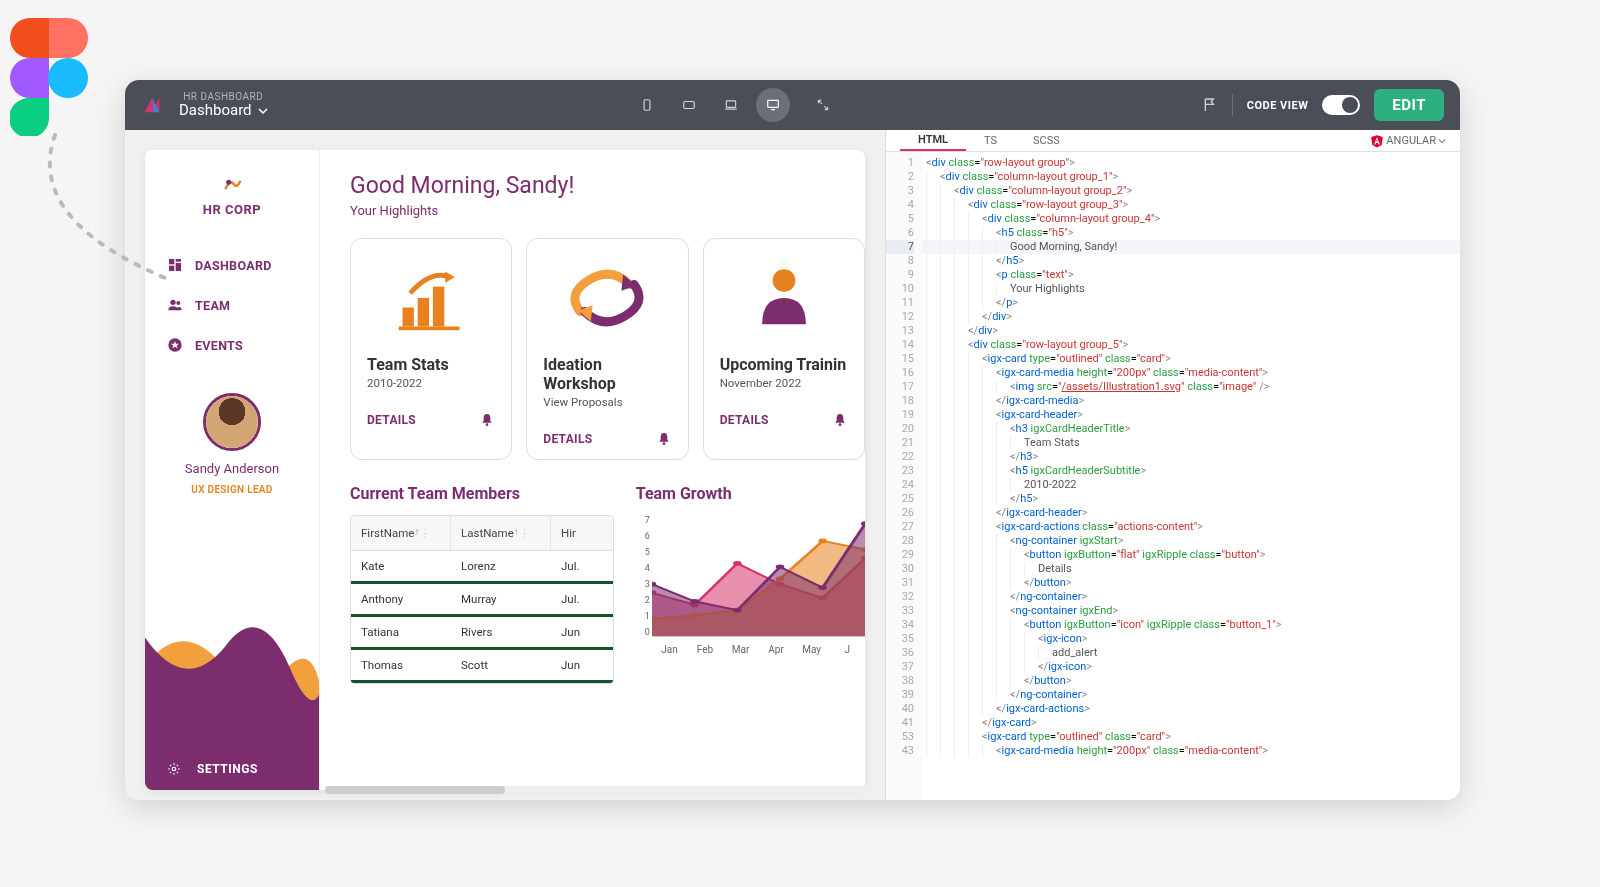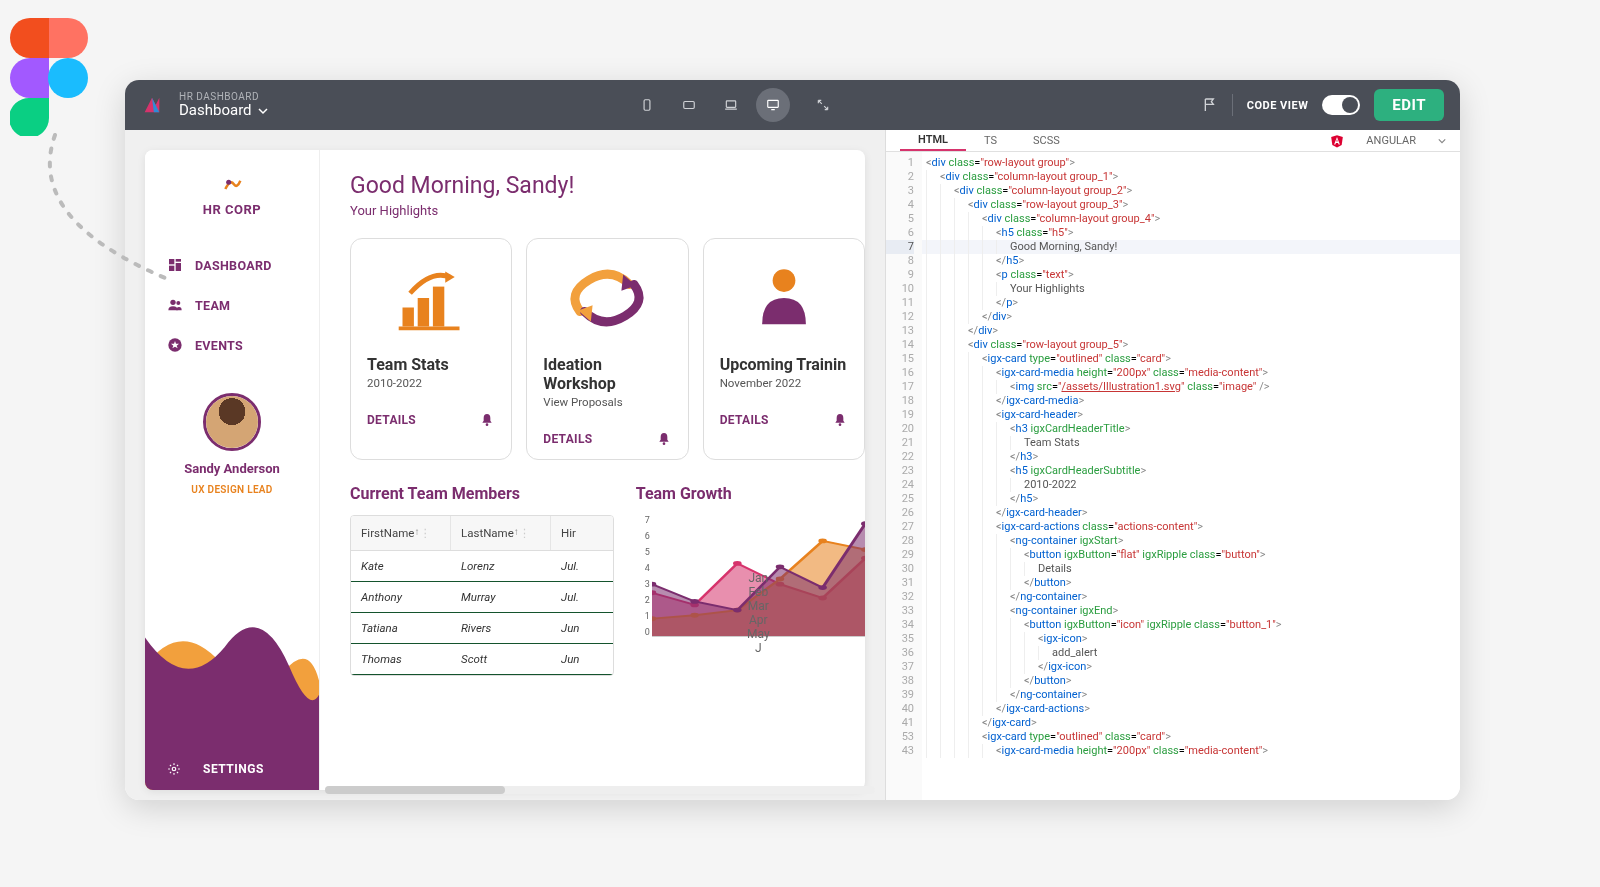--- a/index.html
+++ b/index.html
@@ -11,21 +11,21 @@
 
 .dotted-path { position: absolute; top: 130px; left: 30px; width: 170px; height: 170px; z-index: 50; }
 
 
 .app-window { position: absolute; top: 80px; left: 125px; width: 1335px; height: 720px; background: #fff; border-radius: 14px; overflow: hidden; box-shadow: 0 8px 32px rgba(0,0,0,0.15); display: flex; flex-direction: column; }
 
 
 .header-bar { background: #4a4e57; height: 50px; display: flex; align-items: center; padding: 0 16px; color: #fff; }
 .header-logo { width: 22px; height: 22px; margin-right: 16px; }
 .header-titles { display: flex; flex-direction: column; line-height: 1.1; }
-.header-breadcrumb { font-size: 10px; color: #b0b3b8; letter-spacing: 0.5px; }
+.header-breadcrumb { font-size: 10px; color: #b0b3b8; letter-spacing: 0.5px; text-align: center; }
 .header-main { font-size: 15px; color: #fff; display: flex; align-items: center; gap: 6px; }
 .header-center { flex: 1; display: flex; justify-content: center; gap: 8px; align-items: center; }
 .device-btn { width: 34px; height: 34px; border-radius: 50%; display: flex; align-items: center; justify-content: center; color: #d0d2d6; cursor: pointer; }
 .device-btn.active { background: #6b6f78; }
 .header-right { display: flex; align-items: center; gap: 14px; }
 .flag-icon { width: 16px; height: 16px; color: #d0d2d6; }
 .divider-v { width: 1px; height: 22px; background: #6b6f78; }
 .code-view-label { font-size: 11px; font-weight: 700; letter-spacing: 0.5px; color: #fff; }
 .toggle { width: 38px; height: 20px; background: #fff; border-radius: 10px; position: relative; }
 .toggle-knob { width: 16px; height: 16px; background: #4a4e57; border-radius: 50%; position: absolute; top: 2px; left: 20px; }
@@ -42,24 +42,24 @@
 .dash-sidebar { width: 175px; background: #fff; border-right: 1px solid #eee; display: flex; flex-direction: column; padding: 24px 0 0 0; position: relative; overflow: hidden; }
 .brand { display: flex; align-items: center; gap: 8px; padding: 0 22px 28px 22px; flex-direction: column; }
 .brand-icon { width: 20px; height: 20px; }
 .brand-text { font-size: 13px; font-weight: 700; color: #7b2d6e; letter-spacing: 0.5px; }
 .nav-items { padding: 0 22px; }
 .nav-item { display: flex; align-items: center; gap: 12px; padding: 12px 0; color: #7b2d6e; font-size: 12.5px; font-weight: 700; letter-spacing: 0.3px; cursor: pointer; }
 .nav-icon { width: 16px; height: 16px; color: #7b2d6e; }
 .profile-block { margin-top: 28px; text-align: center; padding: 0 20px; }
 .avatar { width: 58px; height: 58px; border-radius: 50%; background: linear-gradient(135deg, #d4a574, #8b5a2b); margin: 0 auto 10px; border: 3px solid #7b2d6e; overflow: hidden; }
 .avatar-inner { width: 100%; height: 100%; background: radial-gradient(circle at 50% 30%, #5a3825 0%, #5a3825 30%, #d4a574 30%, #d4a574 100%); }
-.profile-name { font-size: 13px; font-weight: 700; color: #7b2d6e; }
+.profile-name { font-size: 13px; font-weight: 400; color: #7b2d6e; }
 .profile-role { font-size: 10px; color: #e8821e; font-weight: 600; letter-spacing: 0.3px; margin-top: 8px; }
 .wave-bg { position: absolute; bottom: 0; left: 0; width: 100%; height: 200px; }
-.settings-link { position: absolute; bottom: 14px; left: 22px; color: #fff; font-size: 12px; font-weight: 700; letter-spacing: 0.5px; display: flex; align-items: center; gap: 22px; cursor: pointer; z-index: 10; }
+.settings-link { position: absolute; bottom: 14px; left: 22px; color: #fff; font-size: 12px; font-weight: 700; letter-spacing: 0.5px; display: flex; align-items: center; gap: 16px; cursor: pointer; z-index: 10; }
 
 
 .dash-main { flex: 1; padding: 22px 0 22px 30px; overflow: hidden; }
 .greeting { font-size: 23px; font-weight: 400; color: #7b2d6e; }
 .subhead { font-size: 13px; color: #7b2d6e; margin-top: 4px; }
 .cards-row { display: flex; gap: 14px; margin-top: 20px; }
 .card { width: 176px; border: 1px solid #ddd; border-radius: 12px; padding: 16px 16px 12px; background: #fff; display: flex; flex-direction: column; }
 .card-illus { height: 86px; display: flex; align-items: center; justify-content: center; }
 .card-title { font-size: 16px; font-weight: 700; color: #333; margin-top: 14px; }
 .card-sub { font-size: 11.5px; color: #555; margin-top: 2px; }
@@ -70,45 +70,45 @@
 .section-row { display: flex; gap: 22px; margin-top: 24px; }
 .section-col { flex: 1; }
 .section-title { font-size: 16px; font-weight: 700; color: #7b2d6e; margin-bottom: 12px; }
 .data-table { border: 1px solid #ddd; border-radius: 4px; overflow: hidden; font-size: 11.5px; }
 .table-head { display: flex; background: #f7f7f7; border-bottom: 1px solid #ddd; }
 .th { padding: 10px 10px; color: #444; font-weight: 400; display: flex; align-items: flex-start; border-right: 1px solid #e5e5e5; }
 .th:last-child { border-right: none;}
 .th-1 { width: 100px; }
 .th-2 { width: 100px; }
 .th-3 { flex: 1; }
-.table-body .tr { display: flex; border-bottom: 1px solid #14532d; font-style: italic; }
+.table-body .tr { display: flex; border-bottom: 3px solid #14532d; }
 .td { padding: 8px 10px; color: #333; }
 .td-1 { width: 100px; }
 .td-2 { width: 100px; }
 .td-3 { flex: 1; }
 .sort-arrow { font-size: 10px; color: #888; }
 
 
 .chart-box { height: 140px; position: relative; padding-left: 16px; padding-bottom: 18px; }
 .chart-y { position: absolute; left: 0; top: 0; bottom: 18px; width: 14px; display: flex; flex-direction: column; justify-content: space-between; font-size: 9px; color: #666; text-align: right; }
 .chart-area { position: absolute; left: 16px; right: 0; top: 0; bottom: 18px; border-bottom: 1px solid #ccc; }
-.chart-x { position: absolute; left: 16px; right: 0; bottom: 0; display: flex; font-size: 12px; color: #666; flex-direction: column; }
+.chart-x { position: absolute; left: 16px; right: 0; bottom: 0; display: flex; font-size: 10px; color: #666; }
 .chart-x span { flex: 1; text-align: center; }
 
 
 .bottom-scroll { position: absolute; bottom: 6px; left: 200px; right: 10px; height: 8px; background: #eee; border-radius: 4px; }
 .bottom-scroll-thumb { width: 180px; height: 100%; background: #ccc; border-radius: 4px; }
 
 
 .code-panel { width: 575px; background: #fff; border-left: 1px solid #ddd; display: flex; flex-direction: column; }
 .code-tabs { display: flex; align-items: center; height: 22px; border-bottom: 1px solid #e0e0e0; padding: 0 14px; font-size: 11px; color: #666; }
 .code-tab { padding: 0 18px; height: 100%; display: flex; align-items: center; cursor: pointer; }
 .code-tab.active { border-bottom: 2px solid #d6336c; color: #333; font-weight: 600; }
 .tabs-spacer { flex: 1; }
-.framework-sel { display: flex; align-items: center; gap: 22px; font-size: 11px; color: #666; cursor: pointer; }
+.framework-sel { display: flex; align-items: center; gap: 2px; font-size: 11px; color: #666; cursor: pointer; }
 .angular-badge { width: 14px; height: 14px; }
 .code-editor { flex: 1; display: flex; overflow: hidden; font-family: 'Menlo', 'Consolas', monospace; font-size: 11px; line-height: 14px; }
 .gutter { width: 36px; background: #fafafa; text-align: right; padding: 4px 8px 4px 0; color: #aaa; }
 .gutter div { height: 14px; }
 .gutter .hl { background: #e8ecf3; color: #555; }
 .code-lines { flex: 1; padding: 4px 0; white-space: pre; overflow: hidden; }
 .code-lines div { height: 14px; padding-left: 4px; }
 .code-lines .hl { background: #f3f5fa; }
 .t-tag { color: #0060d0; }
 .t-attr { color: #2a9d3f; }

